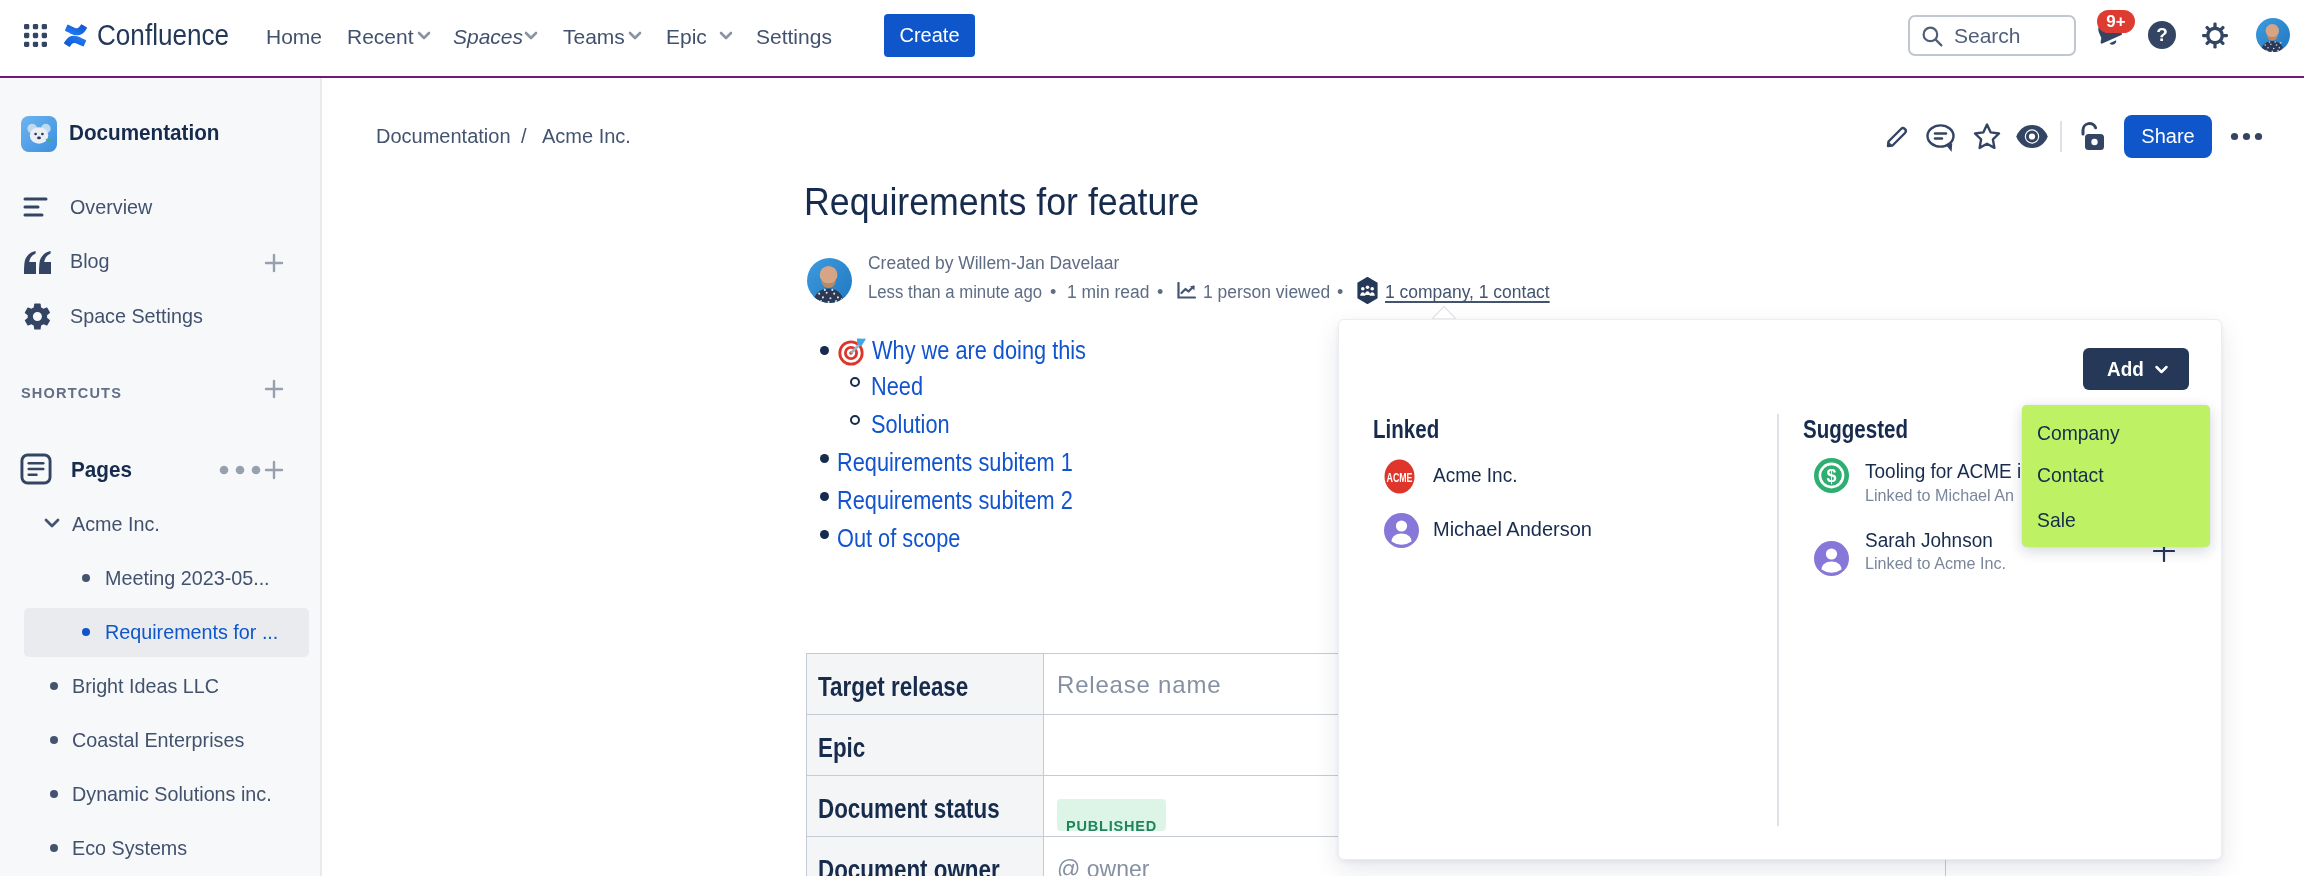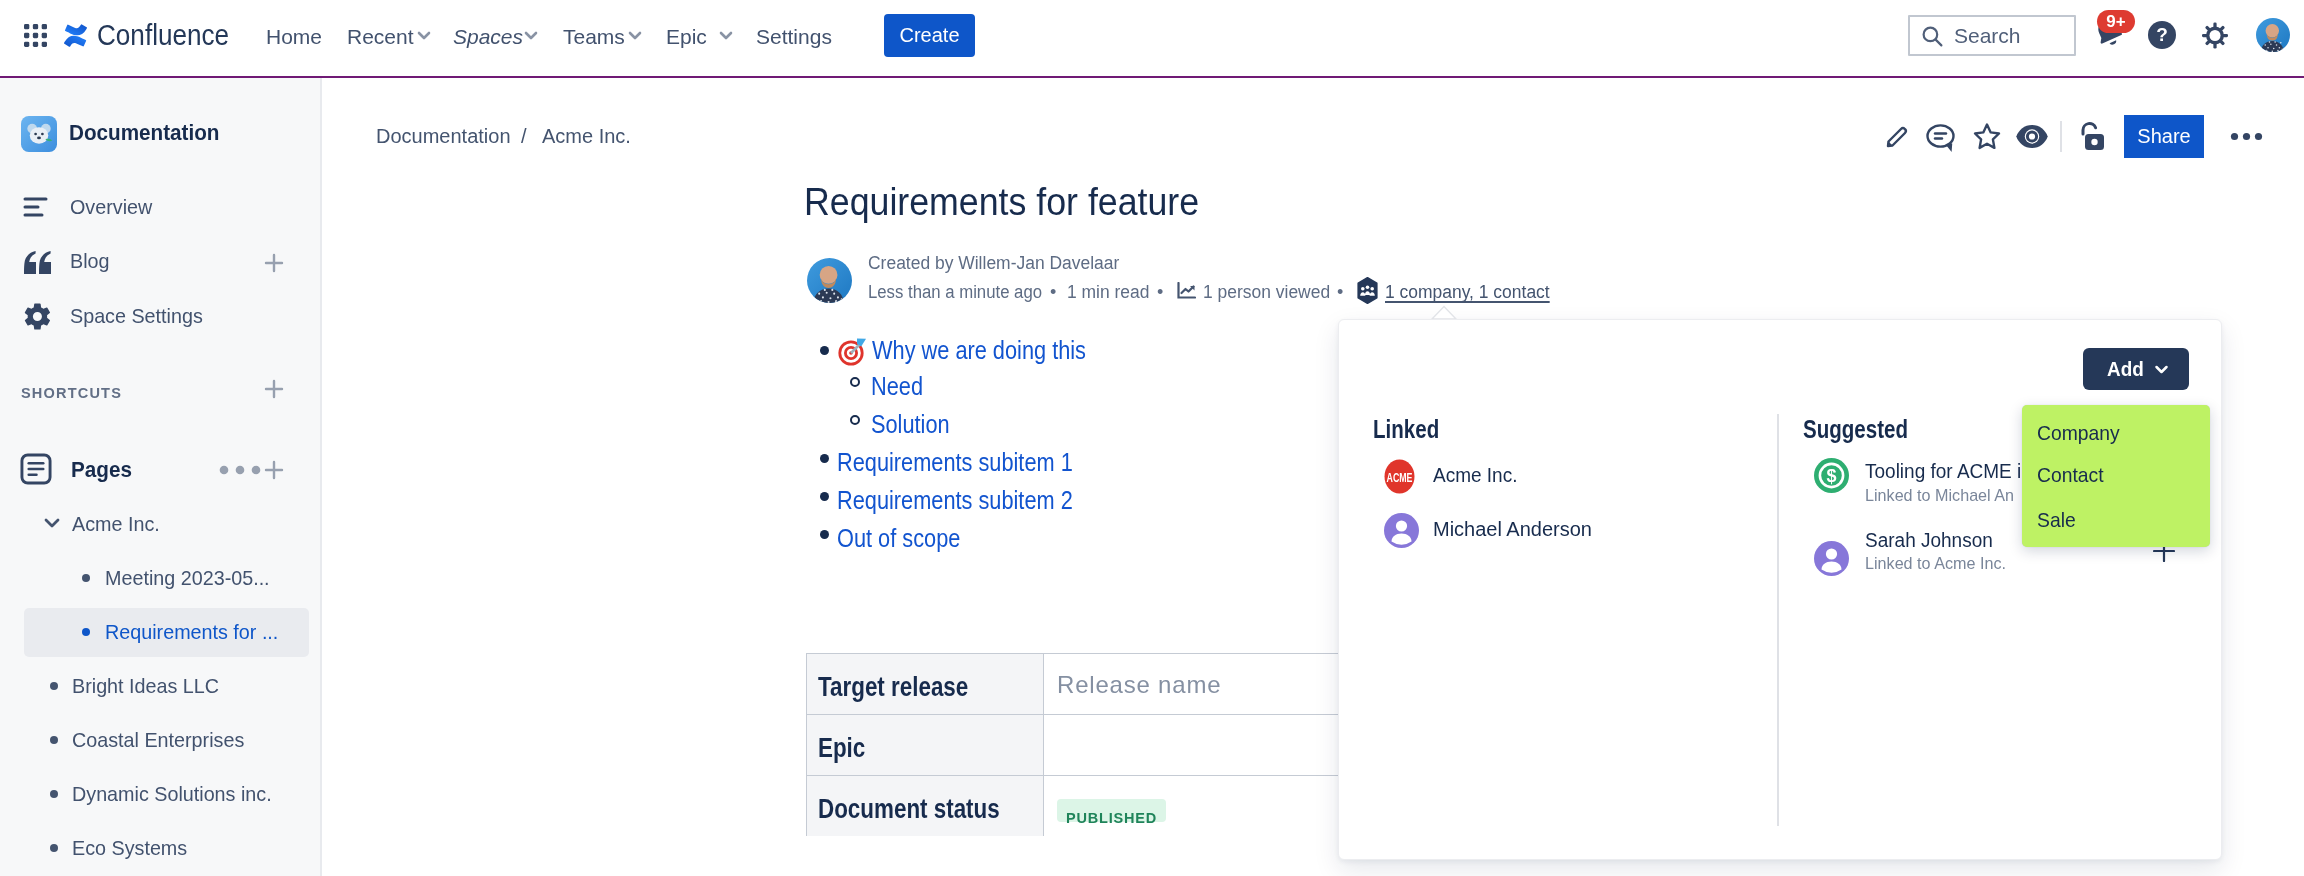--- a/index.html
+++ b/index.html
@@ -60,21 +60,21 @@
       <path d="M2 2l5 5 5-5" fill="none" stroke="#8993A4" stroke-width="2.6" stroke-linecap="round" stroke-linejoin="round"></path>
     </svg>
   <div class="abs nav-item" style="left:666px;top:25px;">Epic</div>
   <svg class="abs" style="left:719px;top:31px;" width="14" height="9" viewBox="0 0 14 9">
       <path d="M2 2l5 5 5-5" fill="none" stroke="#8993A4" stroke-width="2.6" stroke-linecap="round" stroke-linejoin="round"></path>
     </svg>
   <div class="abs nav-item" style="left:756px;top:25px;">Settings</div>
 
   <div class="abs" style="left:884px;top:14px;width:91px;height:43px;background:#0E56C9;border-radius:4px;color:#fff;font-size:20px;font-weight:500;text-align:center;line-height:43px;">Create</div>
 
-  <div class="abs" style="left:1908px;top:15px;width:168px;height:41px;border:2px solid #C1C7D0;border-radius:1px;background:#fff;">
+  <div class="abs" style="left:1908px;top:15px;width:168px;height:41px;border:2px solid #C1C7D0;border-radius:7px;background:#fff;">
     <svg class="abs" style="left:11px;top:8px;" width="23" height="23" viewBox="0 0 22 22">
         <circle cx="9" cy="9" r="6.5" fill="none" stroke="#505F79" stroke-width="2.1"></circle>
         <path d="M14 14l5.5 5.5" stroke="#505F79" stroke-width="2.1" stroke-linecap="round"></path>
       </svg>
     <div class="abs" style="left:44px;top:7px;font-size:21px;color:#505F79;">Search</div>
   </div>
 
   <svg class="abs" style="left:2092px;top:15px;" width="34" height="35" viewBox="0 0 34 35">
     <g transform="rotate(-24 17 18)" fill="#344563">
       <path d="M17 5c-5.2 0-9 3.9-9 9.2v5.2l-2.4 3.6c-0.5 0.8 0 1.9 1 1.9h20.8c1 0 1.5-1.1 1-1.9L26 19.4v-5.2C26 8.9 22.2 5 17 5z"></path>
@@ -256,21 +256,21 @@
     <path d="M16 0C8.5 0 2.6 4.8 0.3 11.5 2.6 18.2 8.5 23 16 23s13.4-4.8 15.7-11.5C29.4 4.8 23.5 0 16 0z" fill="#344563"></path>
     <circle cx="16" cy="11.5" r="7.2" fill="#fff"></circle>
     <circle cx="16" cy="11.5" r="4.6" fill="none" stroke="#344563" stroke-width="3"></circle>
   </svg>
 <div class="abs" style="left:2060px;top:121px;width:2px;height:31px;background:#DFE1E6;"></div>
 <svg class="abs" style="left:2077px;top:121px;" width="29" height="31" viewBox="0 0 29 31">
     <path d="M6 13V9a6.5 6.5 0 0 1 12.6-2.2" fill="none" stroke="#344563" stroke-width="3" stroke-linecap="round"></path>
     <rect x="8" y="13" width="19" height="16" rx="3.5" fill="#344563"></rect>
     <circle cx="17.5" cy="21" r="3.2" fill="#fff"></circle>
   </svg>
-<div class="abs" style="left:2124px;top:115px;width:80px;height:43px;background:#0E56C9;border-radius:0;color:#fff;font-size:20px;font-weight:500;text-align:center;line-height:43px;">Share</div>
+<div class="abs" style="left:2124px;top:115px;width:88px;height:43px;background:#0E56C9;border-radius:8px;color:#fff;font-size:20px;font-weight:500;text-align:center;line-height:43px;">Share</div>
 <svg class="abs" style="left:2230px;top:132px;" width="33" height="9" viewBox="0 0 33 9">
     <g fill="#344563">
       <circle cx="4.5" cy="4.5" r="3.6"></circle>
       <circle cx="16.5" cy="4.5" r="3.6"></circle>
       <circle cx="28.5" cy="4.5" r="3.6"></circle>
     </g>
   </svg>
 
 <div class="abs cx" style="left:804px;top:181px;font-size:38px;font-weight:500;color:#172B4D;transform:scaleX(0.94);">Requirements for feature</div>
 
@@ -358,21 +358,26 @@
     <div class="abs cx" style="left:11px;top:17px;font-size:28px;font-weight:700;color:#172B4D;transform:scaleX(0.80);">Target release</div>
     <div class="abs cx" style="left:250px;top:17px;font-size:24px;color:#8590A2;letter-spacing:0.8px;">Release name</div>
   </div>
   <div class="abs" style="left:0;top:61px;width:1140px;height:61px;border:1.5px solid #C5CBD4;border-bottom:none;">
     <div class="abs" style="left:0;top:0;width:237px;height:100%;background:#F4F5F7;border-right:1.5px solid #C5CBD4;"></div>
     <div class="abs cx" style="left:11px;top:17px;font-size:28px;font-weight:700;color:#172B4D;transform:scaleX(0.80);">Epic</div>
   </div>
   <div class="abs" style="left:0;top:122px;width:1140px;height:61px;border:1.5px solid #C5CBD4;border-bottom:none;">
     <div class="abs" style="left:0;top:0;width:237px;height:100%;background:#F4F5F7;border-right:1.5px solid #C5CBD4;"></div>
     <div class="abs cx" style="left:11px;top:17px;font-size:28px;font-weight:700;color:#172B4D;transform:scaleX(0.80);">Document status</div>
-    <div class="abs" style="left:250px;top:23px;height:23px;background:#DCF5E7;border-radius:4px;color:#1F845A;font-size:14.5px;font-weight:700;letter-spacing:0.8px;line-height:23px;padding:8px 9px;">PUBLISHED</div>
+    <div class="abs" style="left:250px;top:23px;height:31px;background:#DCF5E7;border-radius:4px;color:#1F845A;font-size:14.5px;font-weight:700;letter-spacing:0.8px;line-height:23px;padding:16px 9px;">PUBLISHED</div>
+  </div>
+  <div class="abs" style="left:0;top:183px;width:1140px;height:40px;border:1.5px solid #C5CBD4;border-bottom:none;">
+    <div class="abs" style="left:0;top:0;width:237px;height:100%;background:#F4F5F7;border-right:1.5px solid #C5CBD4;"></div>
+    <div class="abs cx" style="left:11px;top:17px;font-size:28px;font-weight:700;color:#172B4D;transform:scaleX(0.80);">Document owner</div>
+    <div class="abs cx" style="left:250px;top:19px;font-size:23px;color:#8590A2;">@ owner</div>
   </div>
 </div>
 
 <div class="abs" style="left:1338px;top:319px;width:884px;height:541px;background:#fff;border:1px solid #ECEDF0;border-radius:6px;box-shadow:0 10px 26px rgba(9,30,66,0.10),0 2px 5px rgba(9,30,66,0.06);z-index:100;"></div>
 <svg class="abs" style="left:1431px;top:305px;z-index:101;" width="26" height="14" viewBox="0 0 26 14">
     <path d="M1 14 L13 1.5 L25 14 Z" fill="#fff" stroke="#E2E4E8" stroke-width="1.4"></path>
   </svg>
 <div class="abs" style="left:1338px;top:319px;width:884px;height:541px;z-index:102;">
 
   <div class="abs" style="left:745px;top:29px;width:106px;height:42px;background:#253858;border-radius:6px;">

